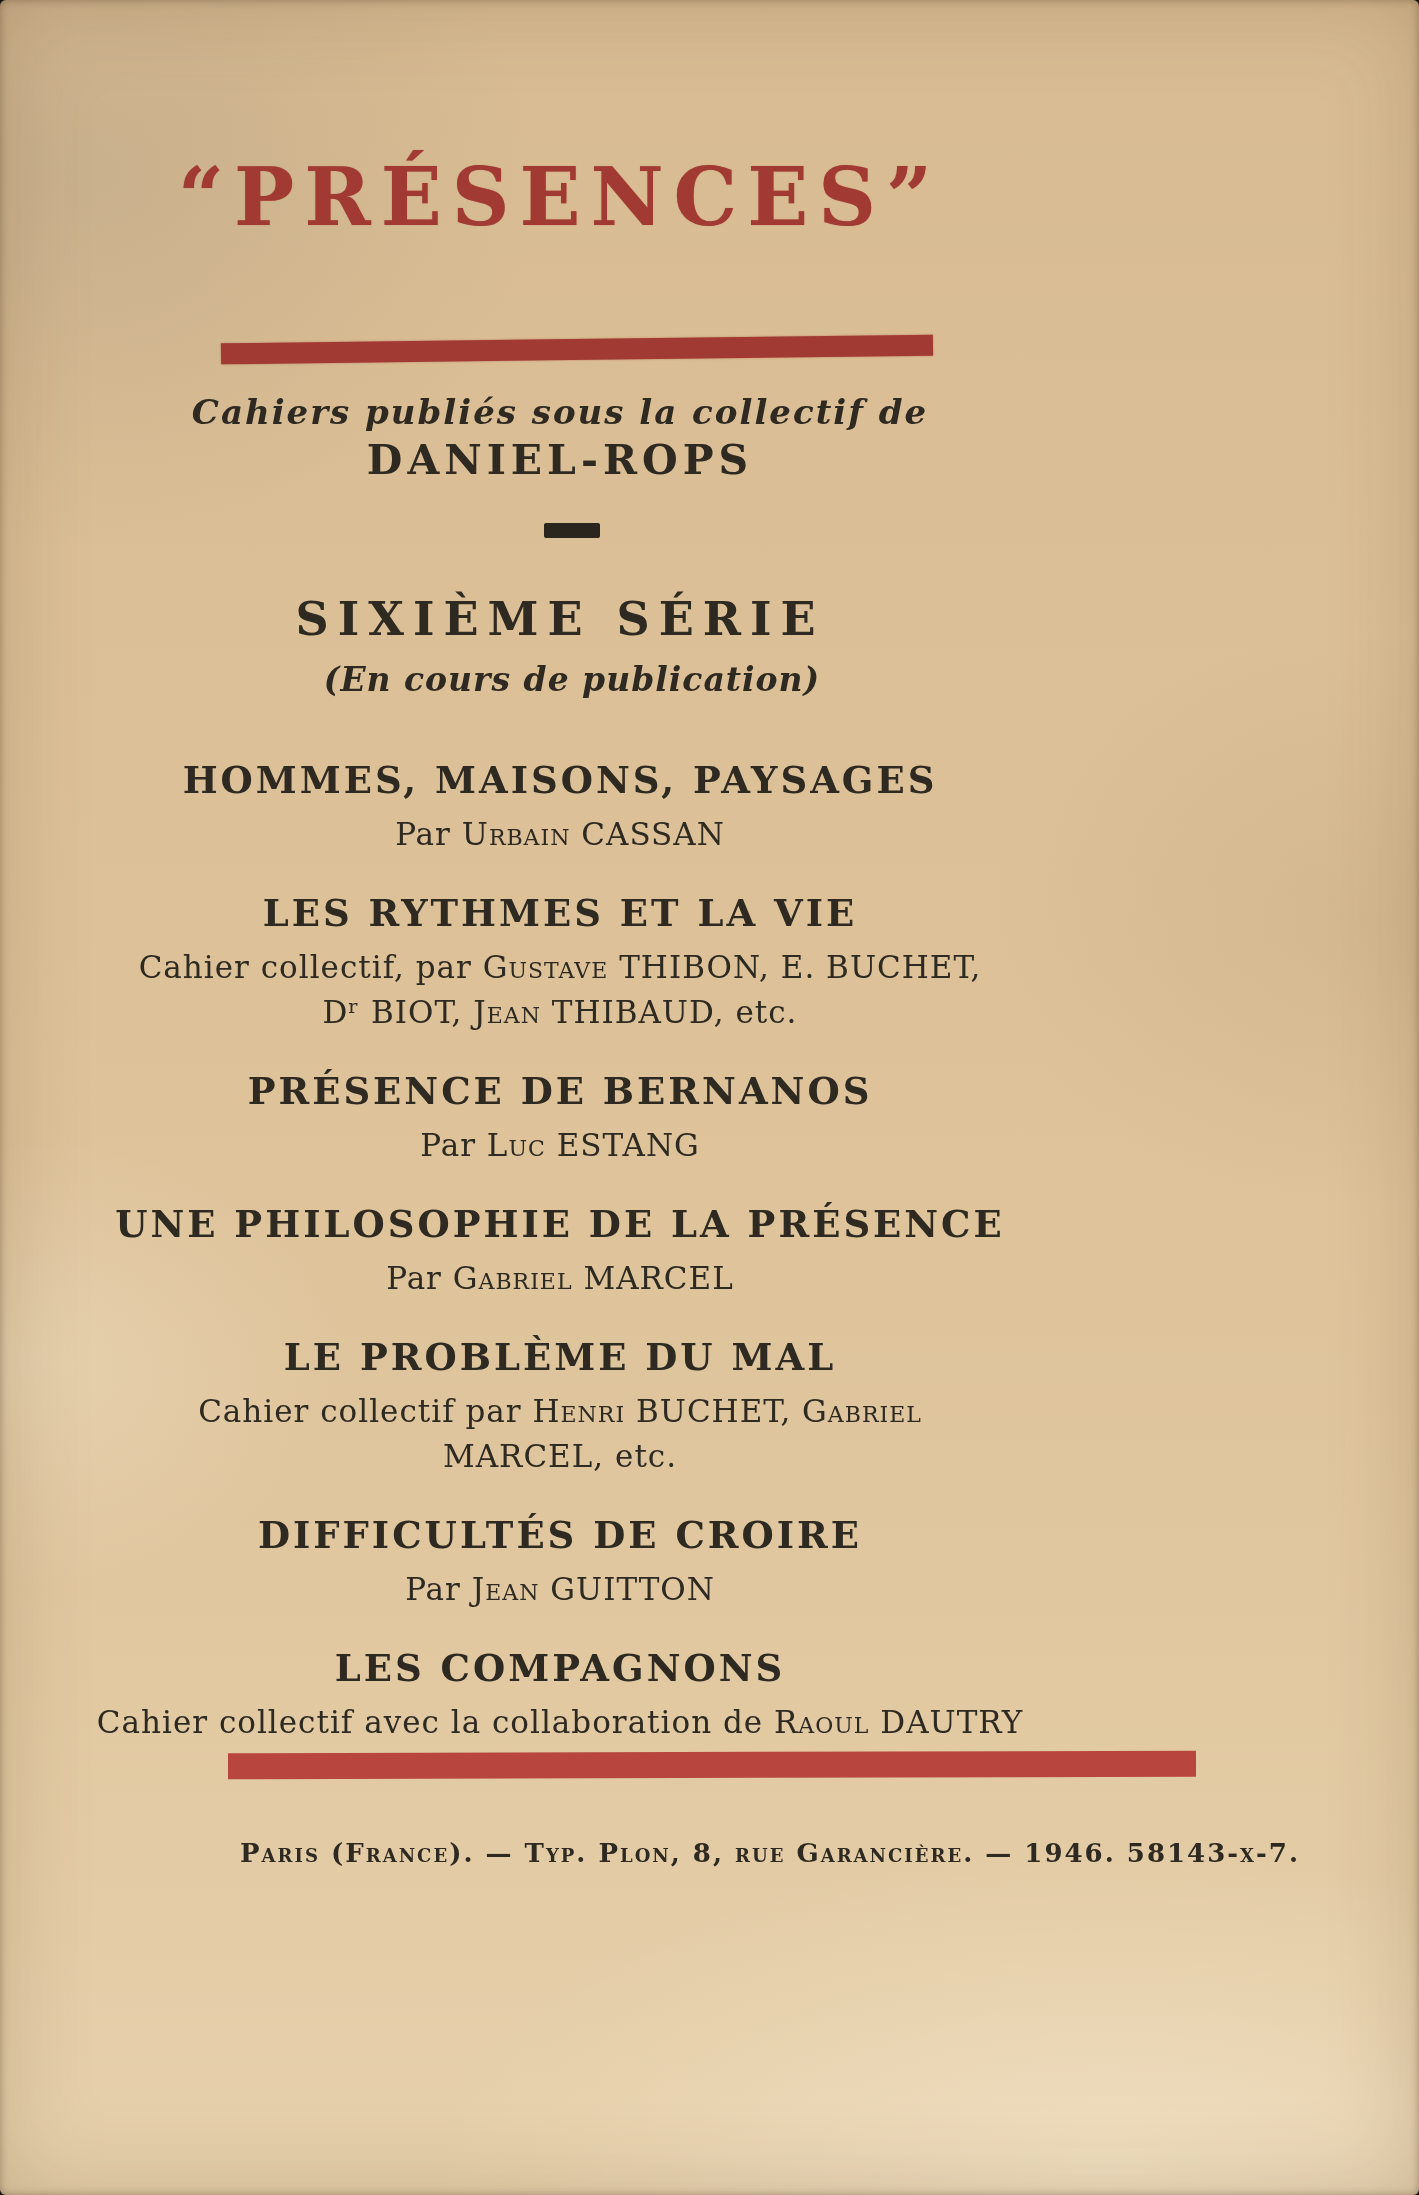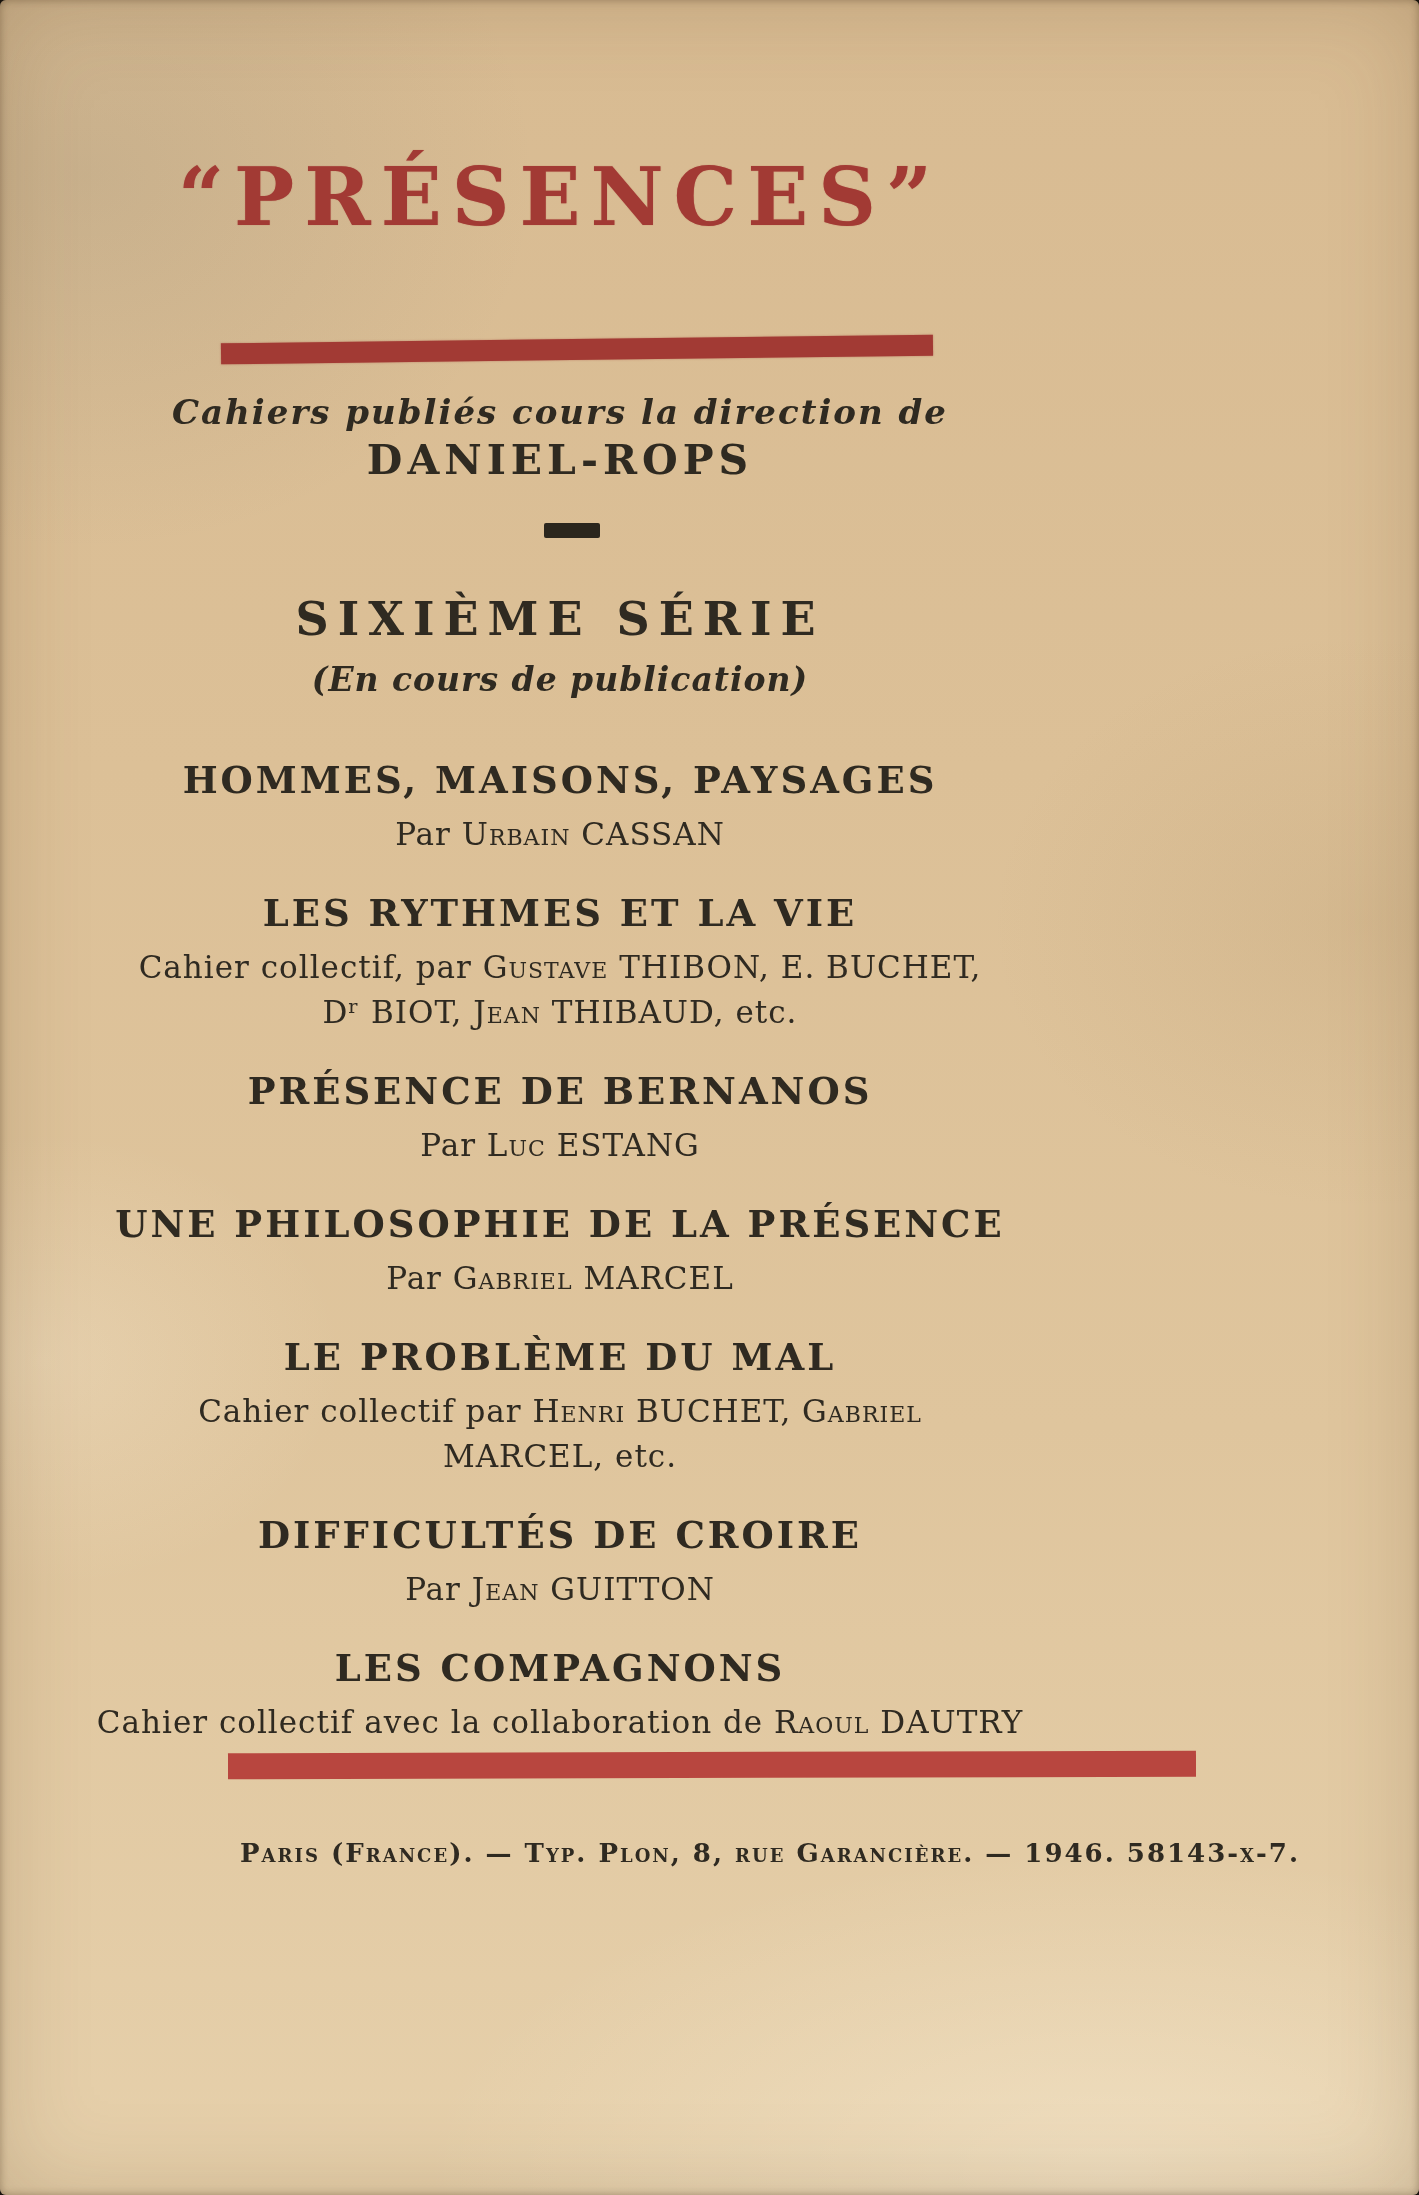--- a/index.html
+++ b/index.html
@@ -45,21 +45,21 @@
   .divider{
     position:absolute;top:523px;left:544px;width:56px;height:15px;
     background:#2b261d;border-radius:2px;
   }
   .series-heading{
     top:592px;
     font-size:46px;font-weight:bold;letter-spacing:9px;white-space:nowrap;
   }
   .series-note{
     top:660px;
-    font-size:33px;font-style:italic;font-weight:bold;letter-spacing:1px;white-space:nowrap;
+    font-size:33px;font-style:italic;font-weight:bold;letter-spacing:1px;white-space:nowrap;padding-left:12px;
   }
   .works{position:absolute;top:758px;left:0;width:1120px;}
   .work{margin-bottom:34px;text-align:center;}
   .work-title{
     font-size:37px;font-weight:bold;letter-spacing:3px;line-height:44px;
     margin-bottom:10px;white-space:nowrap;
   }
   .byline{font-size:31px;line-height:45px;letter-spacing:1px;}
   .sc{font-variant:small-caps;}
   .bottom-rule{
@@ -74,21 +74,21 @@
 </style>
 </head>
 <body>
 
 <div class="cover">
 
   <div class="abs title">“PRÉSENCES”</div>
 
   <div class="title-rule"></div>
 
-  <div class="abs subtitle">Cahiers publiés cours la direction de</div>
+  <div class="abs subtitle">Cahiers publiés sous la collectif de</div>
 
   <div class="abs director">DANIEL-ROPS</div>
 
   <div class="divider"></div>
 
   <div class="abs series-heading">SIXIÈME SÉRIE</div>
 
   <div class="abs series-note">(En cours de publication)</div>
 
   <div class="works">

